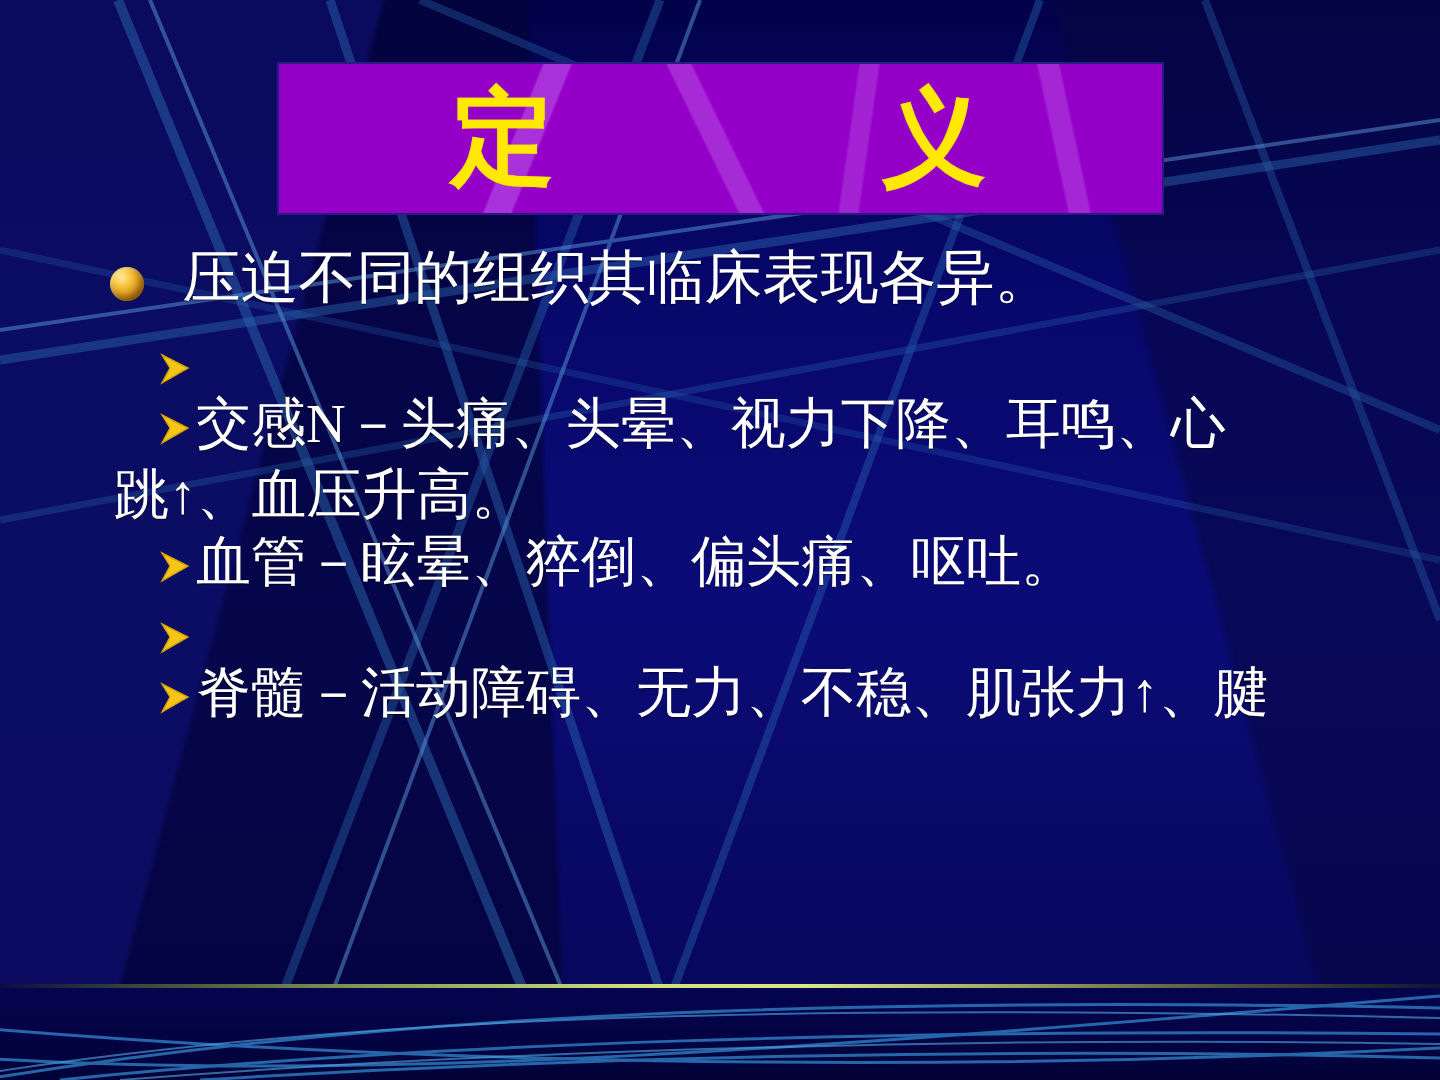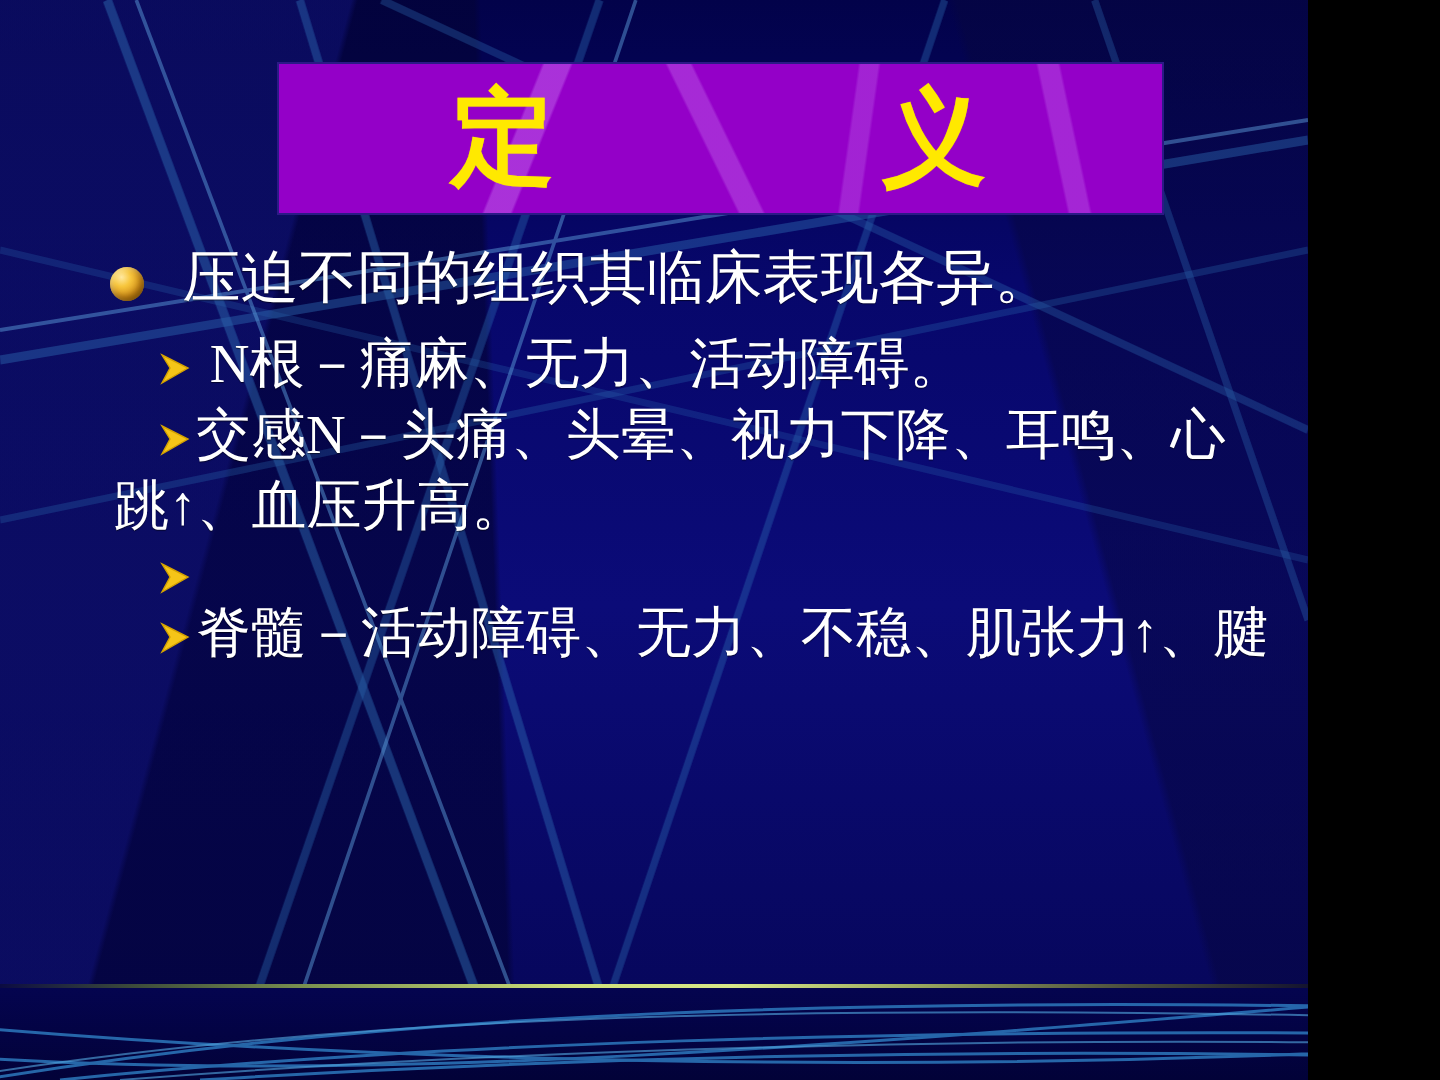--- a/index.html
+++ b/index.html
@@ -6,21 +6,21 @@
     margin: 0;
     padding: 0;
     background: #000000;
   }
   body {
     font-family: "Liberation Serif", "DejaVu Serif", serif;
   }
 
   #slide {
     position: relative;
-    width: 1308px;
+    width: 1440px;
     height: 1080px;
     overflow: hidden;
     background: #000066;
   }
 
   
   .bg-layer {
     position: absolute;
     inset: 0;
     width: 100%;
@@ -207,33 +207,40 @@
       <span class="marker-ball"></span>
       <span class="line-text lvl1"> 压迫不同的组织其临床表现各异。</span>
     </div>
 
     <div class="bullet-row level2">
       <span class="marker-arrow">
         <svg width="30" height="34" viewBox="0 0 30 34">
           <path d="M 2 3 L 28 16 L 2 31 L 10 16 Z" fill="#f5c518" stroke="#d4a200" stroke-width="1.4"></path>
         </svg>
       </span>
-      <span class="line-text lvl2"> N根－痛麻、无力、活动障碍。</span>
     </div>
 
     <div class="bullet-row level2">
       <span class="marker-arrow">
         <svg width="30" height="34" viewBox="0 0 30 34">
           <path d="M 2 3 L 28 16 L 2 31 L 10 16 Z" fill="#f5c518" stroke="#d4a200" stroke-width="1.4"></path>
         </svg>
       </span>
       <span class="line-text lvl2">交感N－头痛、头晕、视力下降、耳鸣、心</span>
     </div>
     <div class="continuation">跳↑、血压升高。</div>
 
+    <div class="bullet-row level2">
+      <span class="marker-arrow">
+        <svg width="30" height="34" viewBox="0 0 30 34">
+          <path d="M 2 3 L 28 16 L 2 31 L 10 16 Z" fill="#f5c518" stroke="#d4a200" stroke-width="1.4"></path>
+        </svg>
+      </span>
+      <span class="line-text lvl2">血管－眩晕、猝倒、偏头痛、呕吐。</span>
+    </div>
 
     <div class="bullet-row level2">
       <span class="marker-arrow">
         <svg width="30" height="34" viewBox="0 0 30 34">
           <path d="M 2 3 L 28 16 L 2 31 L 10 16 Z" fill="#f5c518" stroke="#d4a200" stroke-width="1.4"></path>
         </svg>
       </span>
     </div>
 
     <div class="bullet-row level2">

